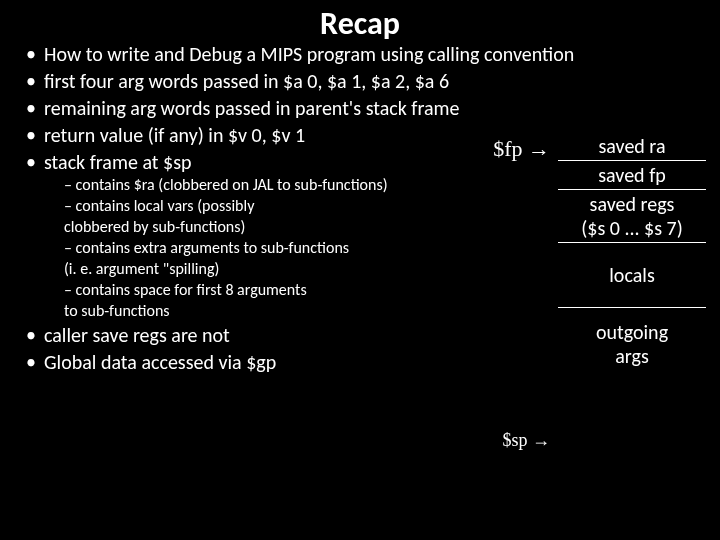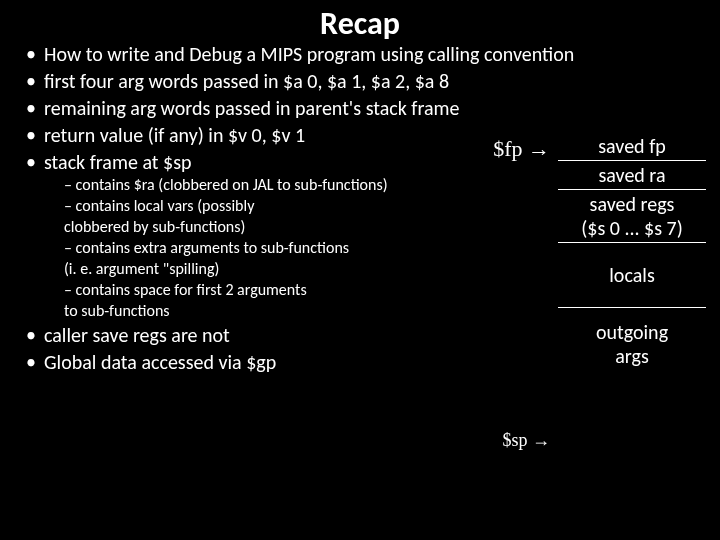--- a/index.html
+++ b/index.html
@@ -92,46 +92,46 @@
   }
 </style>
 </head>
 <body>
 
 <div class="title">Recap</div>
 
 <div class="content">
   <ul class="main">
     <li>How to write and Debug a MIPS program using calling convention</li>
-    <li>first four arg words passed in $a 0, $a 1, $a 2, $a 8</li>
+    <li>first four arg words passed in $a 0, $a 1, $a 2, $a 6</li>
     <li>remaining arg words passed in parent's stack frame</li>
     <li>return value (if any) in $v 0, $v 1</li>
     <li>
       <span>stack frame at $sp</span>
       <ul class="sub">
         <li>– contains $ra (clobbered on JAL  to sub-functions)</li>
         <li>– contains local vars (possibly</li>
         <li>clobbered by sub-functions)</li>
         <li>– contains extra arguments to sub-functions</li>
         <li>(i. e. argument "spilling)</li>
-        <li>– contains space for first 2 arguments</li>
+        <li>– contains space for first 8 arguments</li>
         <li>to sub-functions</li>
       </ul>
     </li>
     <li>caller save regs  are not</li>
     <li>Global data accessed via $gp</li>
   </ul>
 </div>
 
 <div class="fp-label arrow">$fp →</div>
 <div class="sp-label arrow">$sp →</div>
 
 <div class="frame">
+  <div class="row">saved ra</div>
   <div class="row">saved fp</div>
-  <div class="row">saved ra</div>
   <div class="row">
     <span>saved regs</span><br>
     <span>($s 0  ... $s 7)</span>
   </div>
   <div class="row tall">locals</div>
   <div class="row med last">
     <span>outgoing</span><br>
     <span>args</span>
   </div>
 </div>

